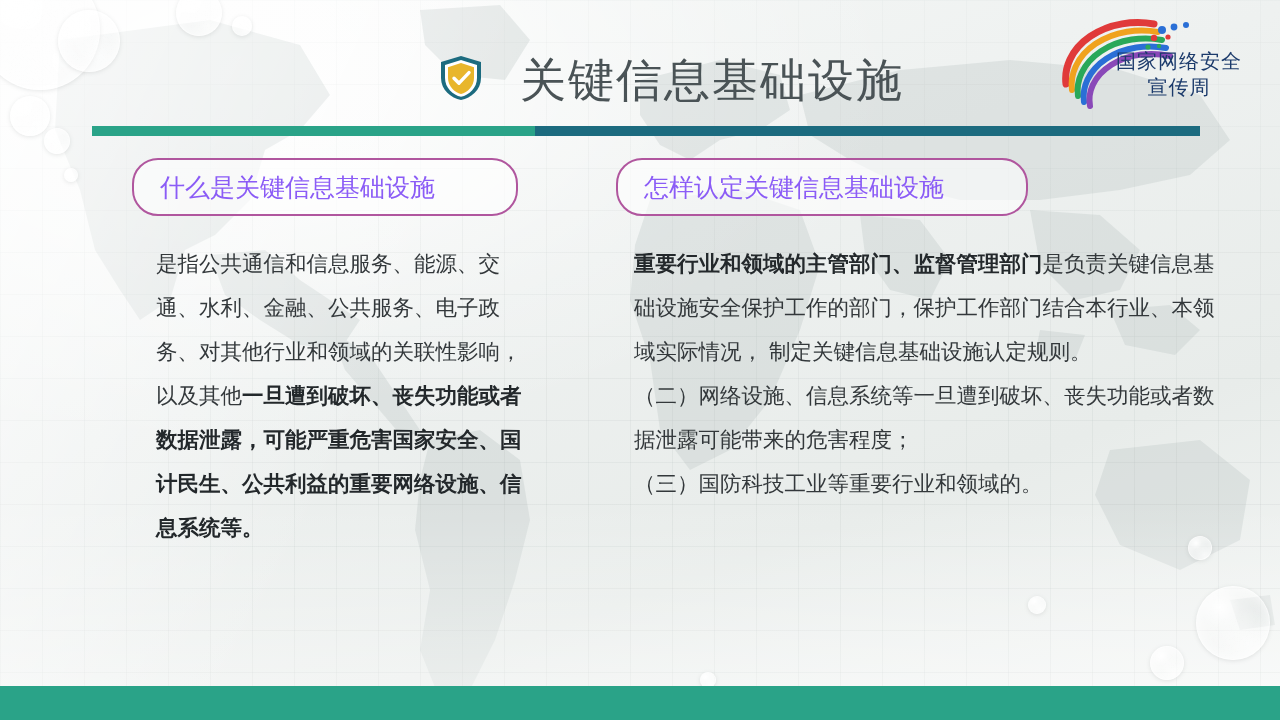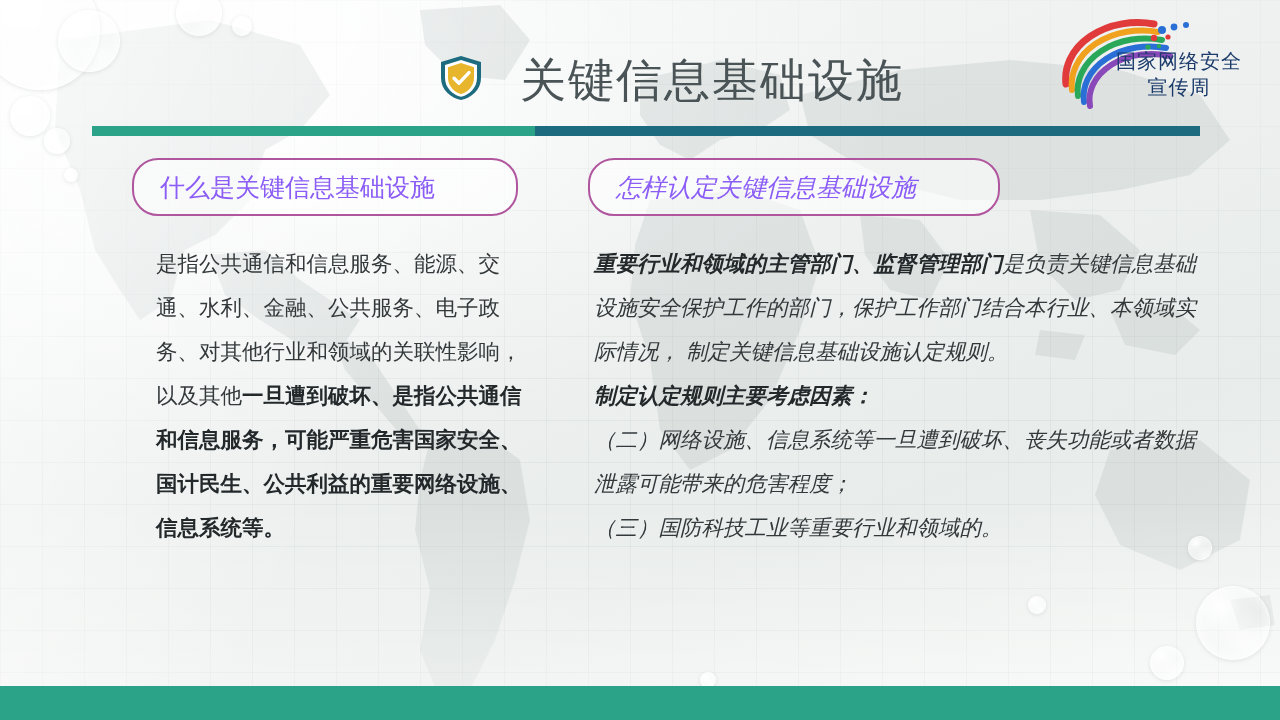--- a/index.html
+++ b/index.html
@@ -79,21 +79,21 @@
   }
 
   
   .divider { position: absolute; left: 92px; top: 126px; width: 1108px; height: 10px; display: flex; }
   .divider .left { flex: 0 0 40%; background: #2aa388; }
   .divider .right { flex: 1; background: #1c6b7f; }
 
   
   .col { position: absolute; top: 158px; }
   .col.left { left: 132px; width: 400px; }
-  .col.right { left: 588px; width: 610px; font-style: italic; }
+  .col.right { left: 616px; width: 610px; }
 
   .pill {
     border: 2px solid #b0569e;
     border-radius: 26px;
     background: rgba(255,255,255,0.6);
     height: 58px;
     display: flex; align-items: center;
     padding: 0 26px;
     font-size: 25px;
     color: #8b5cf6;
@@ -102,21 +102,21 @@
   .col.left .pill { width: 386px; }
   .col.right .pill { width: 412px; }
 
   .body-text {
     margin-top: 26px;
     font-size: 21.5px;
     line-height: 44px;
     color: #33383b;
   }
   .col.left .body-text { text-indent: 0; padding-left: 24px; }
-  .col.right .body-text { padding-left: 6px; }
+  .col.right .body-text { padding-left: 6px; margin-left: 12px; }
   .body-text b { font-weight: bold; color: #23282b; }
   .para { margin: 0; }
   .para.hang { text-indent: 0; }
   .col.left .para { text-align: left; }
 
   
   .footer {
     position: absolute; left: 0; bottom: 0; width: 1280px; height: 34px;
     background: #2aa388;
   }
@@ -220,30 +220,29 @@
   <div class="divider">
     <div class="left"></div>
     <div class="right"></div>
   </div>
 
   <div class="col left">
     <div class="pill">
       <span>什么是关键信息基础设施</span>
     </div>
     <div class="body-text" id="body-left">
-        <p class="para"><span>是指公共通信和信息服务、能源、交通、水利、金融、公共服务、电子政务、对其他行业和领域的关联性影响，以及其他</span><b>一旦遭到破坏、是指公共通信和信息服务，可能严重危害国家安全、国计民生、公共利益的重要网络设施、信息系统等。</b></p>
+        <p class="para"><span>是指公共通信和信息服务、能源、交通、水利、金融、公共服务、电子政务、对其他行业和领域的关联性影响，以及其他</span><b>一旦遭到破坏、丧失功能或者数据泄露，可能严重危害国家安全、国计民生、公共利益的重要网络设施、信息系统等。</b></p>
       </div>
   </div>
 
   <div class="col right">
     <div class="pill">
       <span>怎样认定关键信息基础设施</span>
     </div>
     <div class="body-text" id="body-right">
         <p class="para"><b>重要行业和领域的主管部门、监督管理部门</b><span>是负责关键信息基础设施安全保护工作的部门，保护工作部门结合本行业、本领域实际情况， 制定关键信息基础设施认定规则。</span></p>
-        <p class="para hang"><b>制定认定规则主要考虑因素：</b></p>
         <p class="para hang"><span>（二）网络设施、信息系统等一旦遭到破坏、丧失功能或者数据泄露可能带来的危害程度；</span></p>
         <p class="para hang"><span>（三）国防科技工业等重要行业和领域的。</span></p>
       </div>
   </div>
 
   <div class="footer"></div>
 </div>
 
 </body></html>

